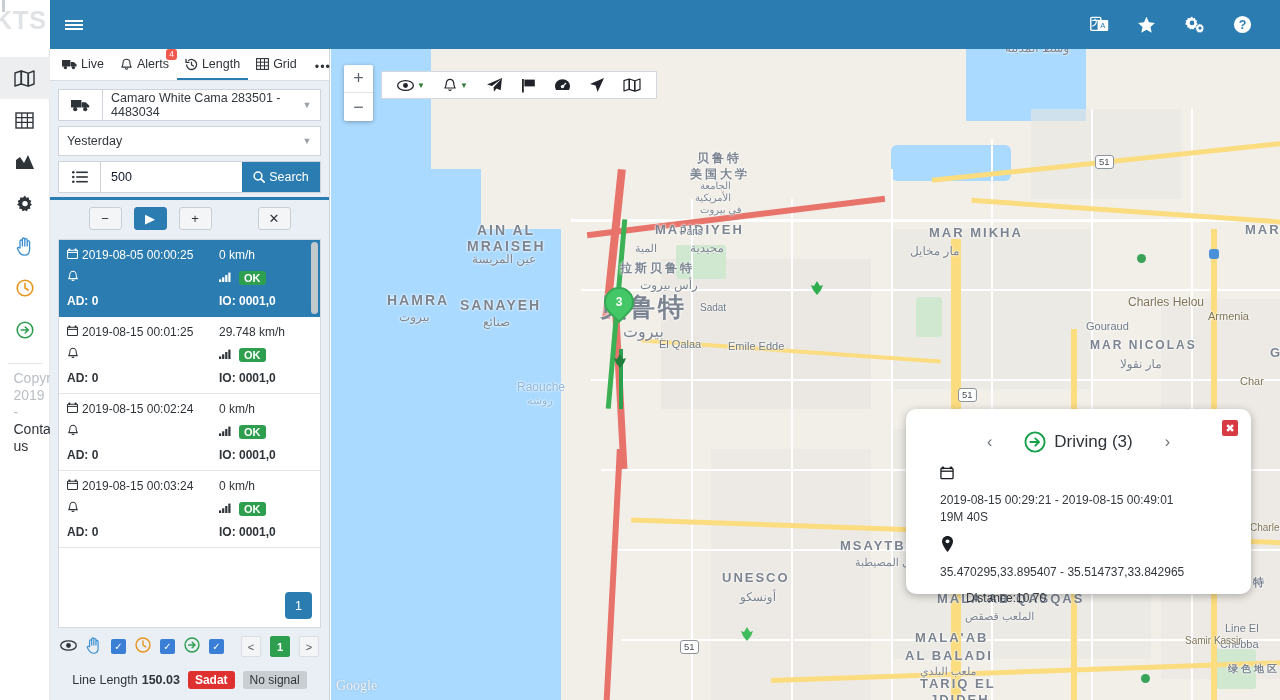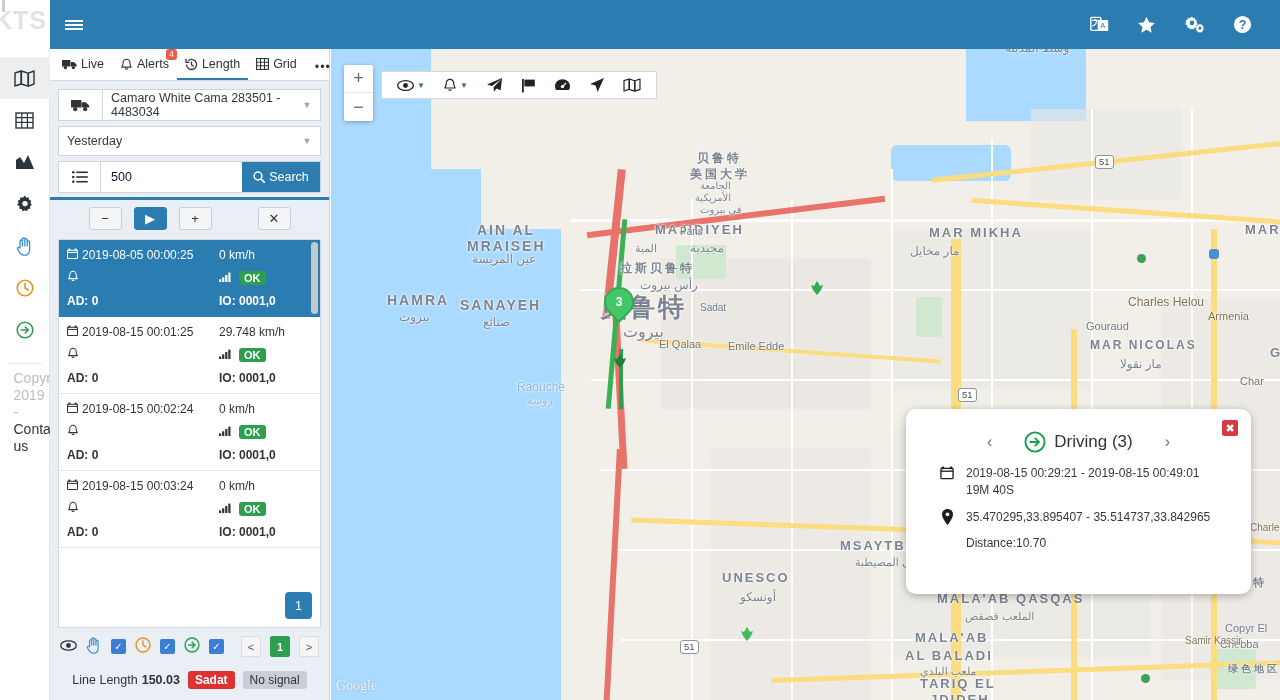--- a/index.html
+++ b/index.html
@@ -252,21 +252,21 @@
     position: absolute; right: 13px; top: 11px; width: 16px; height: 16px;
     background: #d83a44; color: #fff; display: flex; align-items: center;
     justify-content: center; font-size: 11px; cursor: pointer; border-radius: 2px;
   }
   .popup-head {
     display: flex; align-items: center; justify-content: center; gap: 12px;
     margin-top: 8px; margin-bottom: 12px;
   }
   .popup-title { font-size: 17px; color: #2f3439; display: flex; align-items: center; gap: 8px; }
   .arrow-nav { color: #6b7177; font-size: 16px; cursor: pointer; padding: 0 20px; }
-  .popup-line { display: flex; gap: 12px; margin-bottom: 10px; font-size: 12px; color: #33383d; padding-left: 18px; }
+  .popup-line { display: flex; gap: 12px; margin-bottom: 10px; font-size: 12px; color: #33383d; padding-left: 18px; flex-direction: column; }
   .popup-line .ico { width: 14px; display: flex; justify-content: center; color: #1b1f23; }
   .popup-line .txt { line-height: 17px; }
   .popup-dist { font-size: 12px; color: #33383d; padding-left: 44px; }
 
   .gwatermark {
     position: absolute; left: 5px; bottom: 6px; font-size: 14px;
     color: #f2f2f2; font-family: "Liberation Serif", serif; z-index: 15;
     text-shadow: 0 0 2px rgba(120,150,180,.7);
   }
 </style>
@@ -385,21 +385,21 @@
         <div class="maplabel ar" style="left: 309px; top: 229px; font-size: 12px;">رأس بيروت</div>
         <div class="maplabel cn" style="left: 366px; top: 101px; font-size: 12px;">贝鲁特</div>
         <div class="maplabel cn" style="left: 359px; top: 117px; font-size: 12px;">美国大学</div>
         <div class="maplabel ar" style="left: 369px; top: 131px; font-size: 10px;">الجامعة</div>
         <div class="maplabel ar" style="left: 364px; top: 143px; font-size: 10px;">الأمريكية</div>
         <div class="maplabel ar" style="left: 369px; top: 155px; font-size: 10px;">في بيروت</div>
         <div class="maplabel cn" style="left: 824px; top: 366px; font-size: 12px;">萨辛广场</div>
         <div class="maplabel ar" style="left: 819px; top: 383px; font-size: 11px;">ساحة ساسين</div>
         <div class="maplabel cn" style="left: 724px; top: 489px; font-size: 12px;">国立贝鲁特博物馆</div>
         <div class="maplabel ar" style="left: 734px; top: 507px; font-size: 11px;">المتحف الوطني</div>
-        <div class="maplabel sm" style="left: 894px; top: 573px; font-size: 11px;">Copyr El</div>
+        <div class="maplabel sm" style="left: 894px; top: 573px; font-size: 11px;">Line El</div>
         <div class="maplabel sm" style="left: 889px; top: 589px; font-size: 11px;">Chebba</div>
         <div class="maplabel road-name" style="left: 854px; top: 586px; font-size: 10px;">Samir Kassir</div>
         <div class="maplabel road-name" style="left: 909px; top: 326px; font-size: 11px;">Char</div>
         <div class="maplabel " style="left: 914px; top: 173px; font-size: 13px;">MAR</div>
         <div class="maplabel " style="left: 939px; top: 296px; font-size: 13px;">G</div>
         <div class="maplabel road-name" style="left: 919px; top: 473px; font-size: 10px;">Charles</div>
         <div class="maplabel cn" style="left: 894px; top: 526px; font-size: 11px;">贝鲁特</div>
         <div class="maplabel cn" style="left: 897px; top: 613px; font-size: 10px;">绿色地区</div>
       </div>
     <div id="map-shields">

